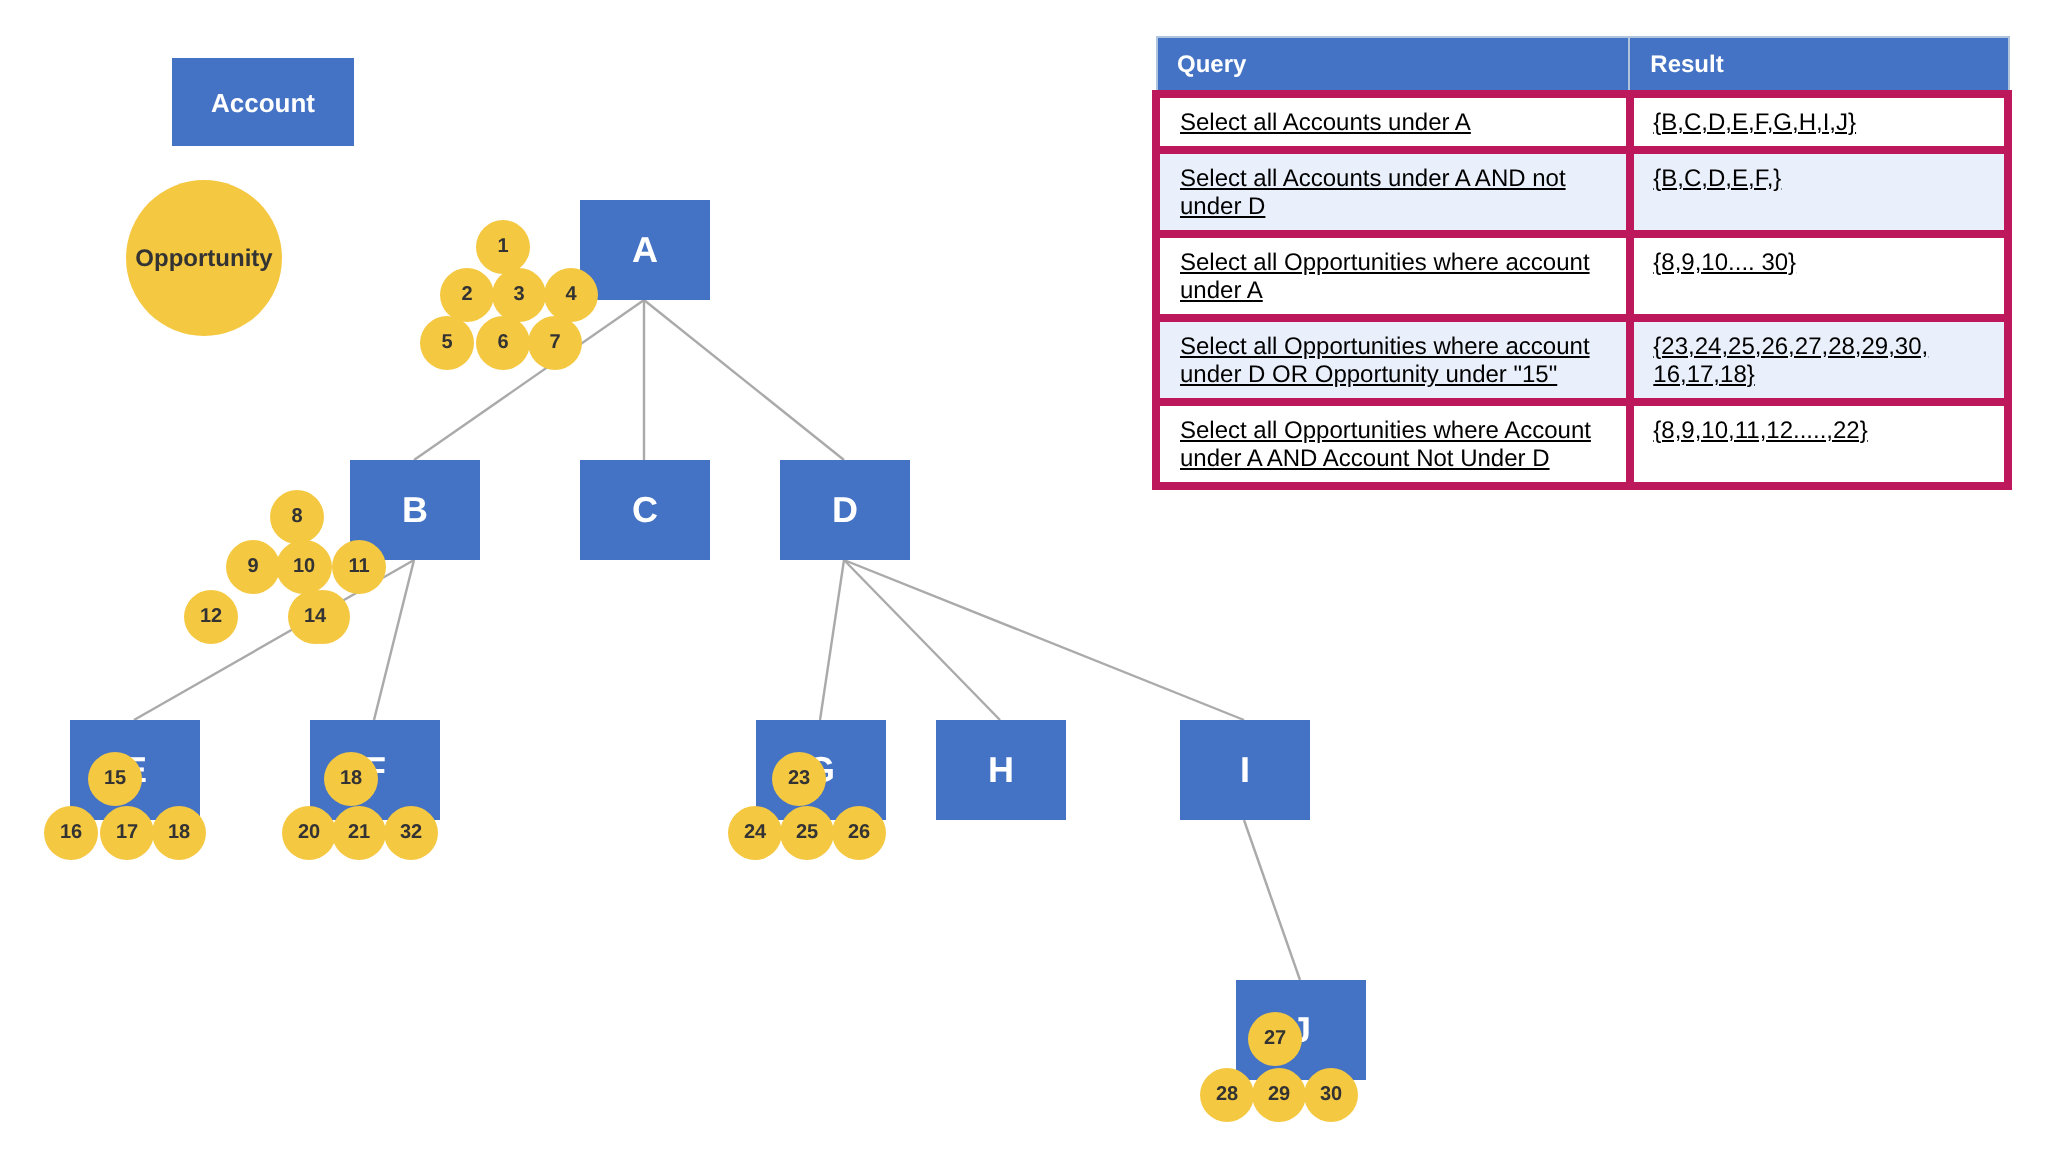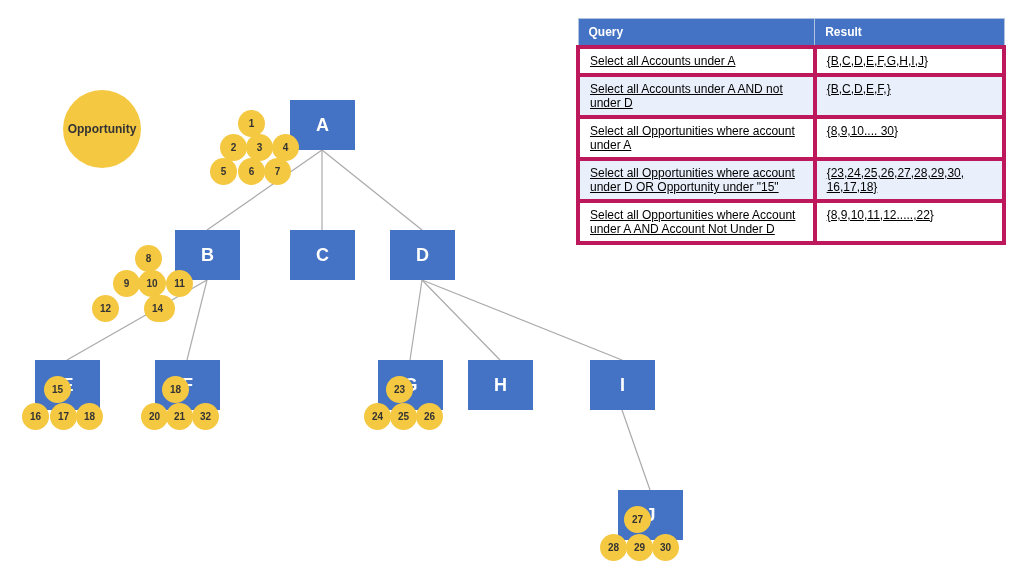--- a/index.html
+++ b/index.html
@@ -108,20 +108,23 @@
     <line x1="207" y1="280" x2="67" y2="360" stroke="#aaa" stroke-width="1.2"></line>
     <line x1="207" y1="280" x2="187" y2="360" stroke="#aaa" stroke-width="1.2"></line>
 
     <line x1="422" y1="280" x2="410" y2="360" stroke="#aaa" stroke-width="1.2"></line>
     <line x1="422" y1="280" x2="500" y2="360" stroke="#aaa" stroke-width="1.2"></line>
     <line x1="422" y1="280" x2="622" y2="360" stroke="#aaa" stroke-width="1.2"></line>
 
     <line x1="622" y1="410" x2="650" y2="490" stroke="#aaa" stroke-width="1.2"></line>
   </svg>
 
+  <div class="legend-account" style="left:86px;top:29px;width:91px;height:44px;font-size:13px;">
+    <span>Account</span>
+  </div>
 
   <div class="legend-opp" style="left:30px;top:90px;width:78px;height:78px;font-size:12px;">
     <span>Opportunity</span>
   </div>
 
   <div class="account-box" style="left:290px;top:100px;width:65px;height:50px;font-size:18px;">A</div>
   <div class="account-box" style="left:175px;top:230px;width:65px;height:50px;font-size:18px;">B</div>
   <div class="account-box" style="left:290px;top:230px;width:65px;height:50px;font-size:18px;">C</div>
   <div class="account-box" style="left:390px;top:230px;width:65px;height:50px;font-size:18px;">D</div>
   <div class="account-box" style="left:35px;top:360px;width:65px;height:50px;font-size:18px;">E</div>

